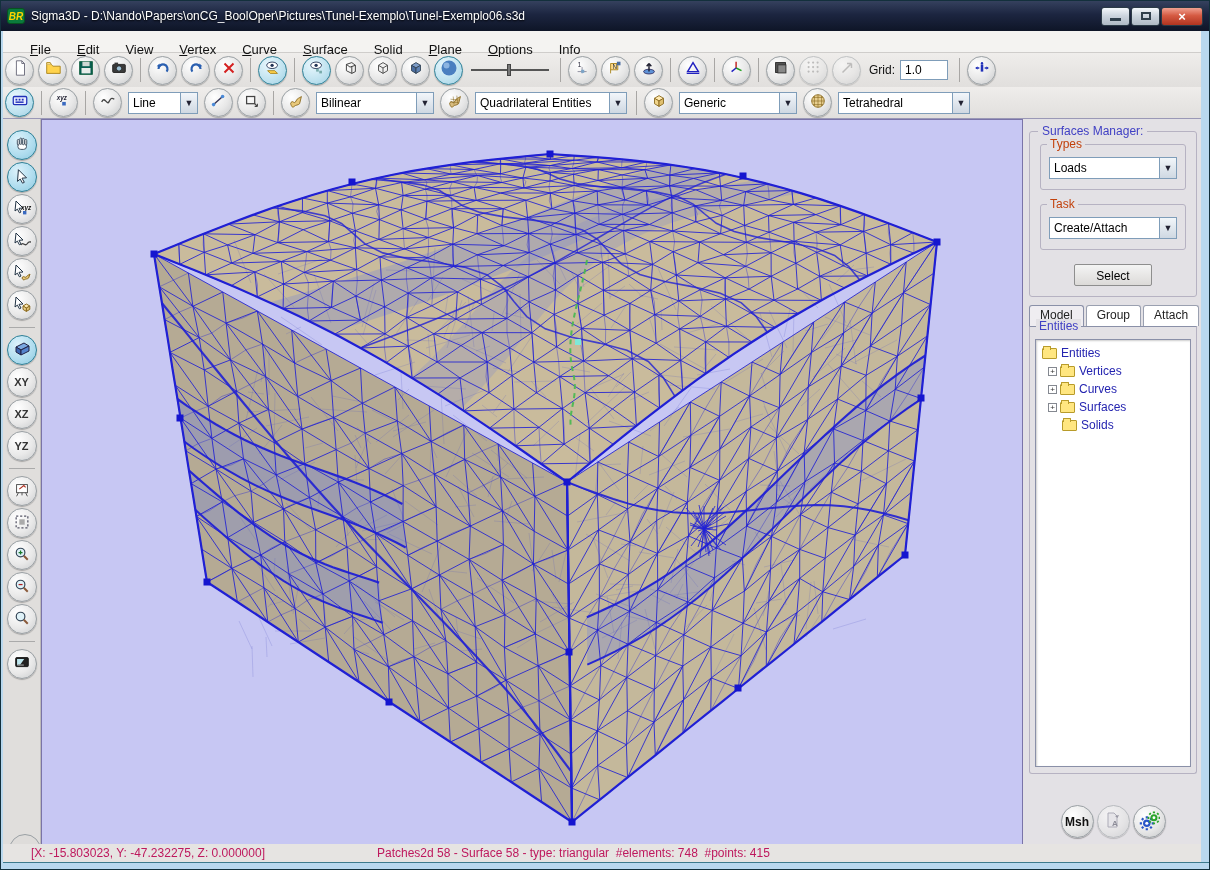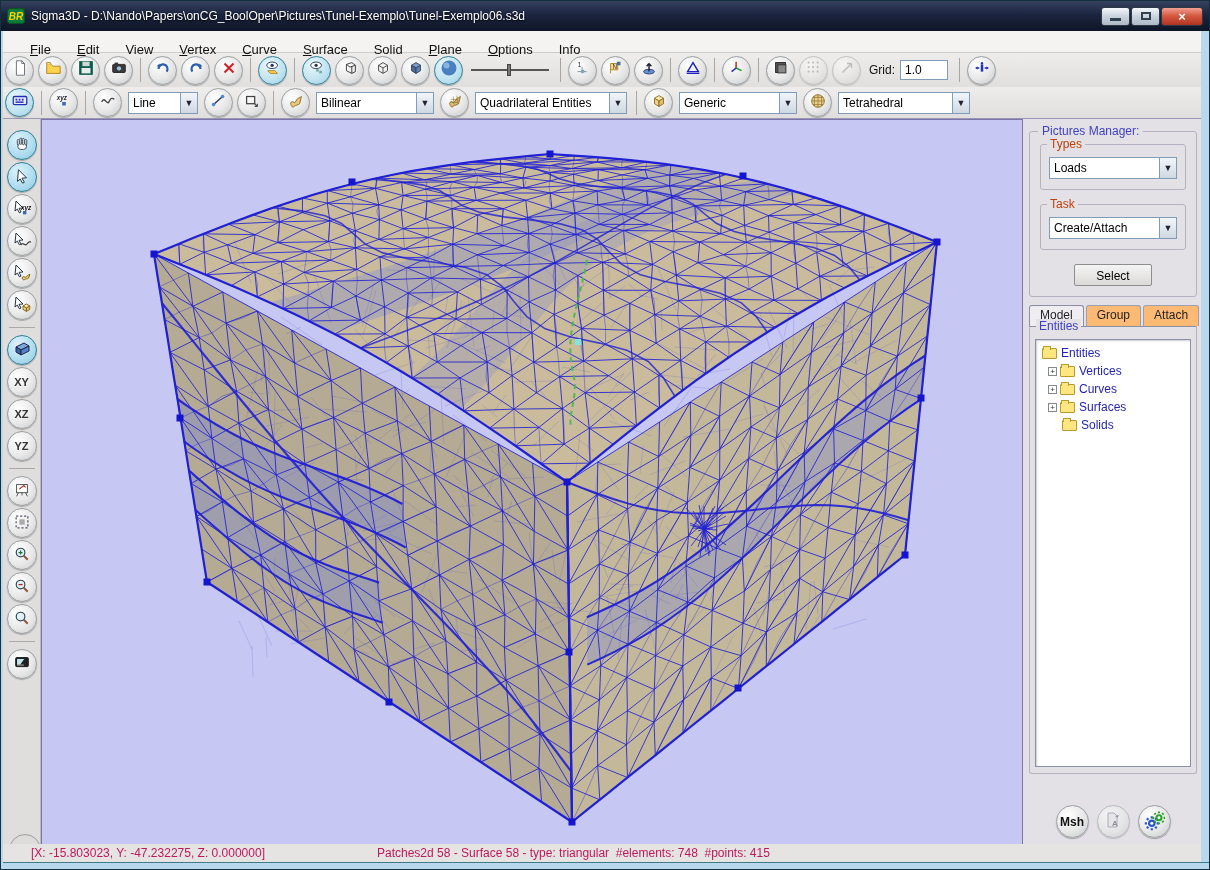--- a/index.html
+++ b/index.html
@@ -59,31 +59,31 @@
   .groupbox{position:relative;border:1px solid #b6b2c2;border-radius:3px;padding:10px 8px 8px 8px;margin-bottom:8px;}
   .groupbox>.gb-label{position:absolute;top:-8px;left:8px;background:#e3e1e5;padding:0 4px;font-size:12px;color:#4040c4;}
   .am-box{margin-top:8px;padding:12px 10px 10px 10px;}
   .inner-gb{border:1px solid #b6b2c2;border-radius:3px;position:relative;padding:12px 8px 10px 8px;margin-bottom:14px;}
   .inner-gb>.gb-label{position:absolute;top:-8px;left:6px;background:#e3e1e5;padding:0 3px;font-size:12px;color:#c2410c;}
   .combo-full{height:22px;border:1px solid #7f9db9;background:#fff;display:flex;align-items:center;}
   .combo-full .val{font-size:12px;padding:0 4px;flex:1;white-space:nowrap;overflow:hidden;}
   .combo-full .arrow{width:17px;height:100%;background:linear-gradient(#f2f6fa,#cfd8e2);border-left:1px solid #7f9db9;display:flex;align-items:center;justify-content:center;font-size:9px;color:#223;}
   .select-btn{display:block;margin:2px auto 0 auto;width:78px;height:22px;background:linear-gradient(#f4f4f4,#dcdad8);border:1px solid #8e8e8e;border-radius:2px;font-size:12px;font-family:"Liberation Sans",sans-serif;text-align:center;line-height:20px;}
   .tabs{display:flex;margin-top:4px;}
-  .tab{height:21px;padding:2px 10px;font-size:12px;border:1px solid #9aa0b0;border-bottom:none;border-radius:3px 3px 0 0;background:#fdba74;margin-right:2px;color:#222;}
+  .tab{height:21px;padding:2px 10px;font-size:12px;border:1px solid #9aa0b0;border-bottom:none;border-radius:3px 3px 0 0;background:#ffffff;margin-right:2px;color:#222;}
   .tab.active{background:#efedf1;font-weight:normal;position:relative;top:0;border-color:#8a90a8;}
   .entities-gb{border:1px solid #b6b2c2;border-top:1px solid #8a90a8;border-radius:0 0 3px 3px;position:relative;padding:12px 5px 6px 5px;height:448px;}
   .entities-gb>.gb-label{position:absolute;top:-8px;left:6px;background:#e3e1e5;padding:0 3px;font-size:12px;color:#4040c4;}
   .tree-box{background:#fff;border:1px solid #8a90a8;box-shadow:inset 1px 1px 2px rgba(0,0,0,.2);height:100%;padding:4px 2px;overflow:hidden;}
   .tree{font-size:12px;color:#2424b0;}
   .tnode{display:flex;align-items:center;height:18px;white-space:nowrap;}
   .plusbox{width:9px;height:9px;border:1px solid #848890;background:#fff;font-size:8px;line-height:7px;text-align:center;color:#333;margin-right:3px;flex:0 0 auto;}
   .folder{width:15px;height:11px;background:#ffe680;border:1px solid #b89b2a;border-radius:1px;position:relative;margin-right:4px;flex:0 0 auto;}
   .folder:before{content:"";position:absolute;top:-3px;left:0;width:6px;height:3px;background:#ffe680;border:1px solid #b89b2a;border-bottom:none;border-radius:1px 1px 0 0;}
-  .bottom-btns{position:absolute;bottom:6px;left:0;right:0;display:flex;justify-content:center;gap:8px;}
+  .bottom-btns{position:absolute;bottom:6px;left:0;right:0;display:flex;justify-content:center;gap:3px;}
   .cbtn{width:33px;height:33px;border-radius:50%;border:1px solid #9aa0a4;background:radial-gradient(circle at 35% 30%,#ffffff,#e7e7e7 55%,#c6c8ca);display:flex;align-items:center;justify-content:center;font-weight:bold;font-size:12px;color:#111;box-shadow:0 1px 1px rgba(0,0,0,.3);}
   .cbtn.disabled{opacity:.6;}
 
   
   .statusbar{position:absolute;left:2px;right:8px;bottom:7px;height:18px;background:#e6e4e2;display:flex;align-items:center;font-size:12px;color:#be185d;z-index:30;}
   .sb-coords{margin-left:28px;white-space:pre;}
   .sb-info{margin-left:112px;white-space:pre;}
 </style>
 </head>
 <body>
@@ -528,21 +528,21 @@
         <rect x="523.5" y="528.5" width="7" height="7" fill="#1515cf"></rect>
         <rect x="306.5" y="58.5" width="7" height="7" fill="#1515cf"></rect>
         <rect x="697.5" y="52.5" width="7" height="7" fill="#1515cf"></rect>
         <rect x="343.5" y="578.5" width="7" height="7" fill="#1515cf"></rect>
         <rect x="692.5" y="564.5" width="7" height="7" fill="#1515cf"></rect>
       </svg>
     </div>
 
   <div class="rightpanel">
     <div class="groupbox am-box">
-      <div class="gb-label">Pictures Manager:</div>
+      <div class="gb-label">Surfaces Manager:</div>
       <div class="inner-gb">
         <div class="gb-label">Types</div>
         <div class="combo-full">
           <div class="val">Loads</div>
           <div class="arrow">▼</div>
         </div>
       </div>
       <div class="inner-gb">
         <div class="gb-label">Task</div>
         <div class="combo-full">

